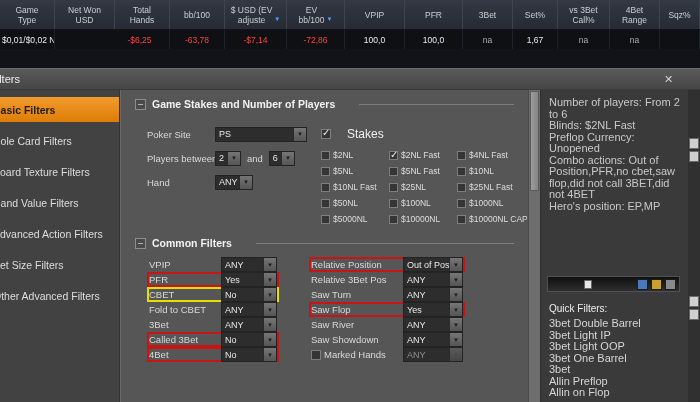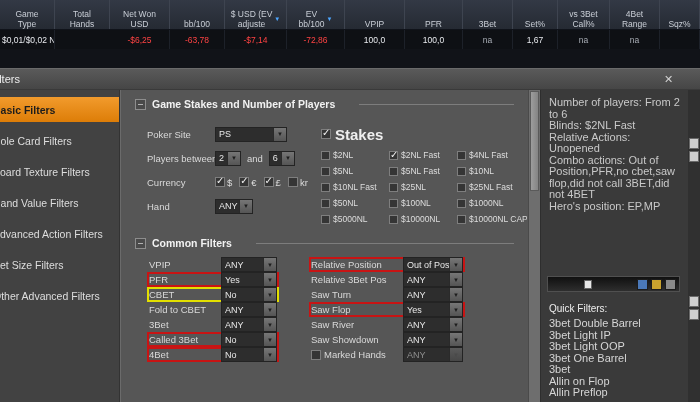--- a/index.html
+++ b/index.html
@@ -1,21 +1,21 @@
 <!DOCTYPE html>
 <html><head>
 <meta charset="utf-8">
 <style>
 *{box-sizing:border-box;margin:0;padding:0}
 html,body{width:700px;height:402px;overflow:hidden;background:#111318;font-family:"Liberation Sans",sans-serif;}
 
 
 .stats{position:absolute;top:0;left:0;width:700px}
 .thead{display:flex;height:30px;background:linear-gradient(#333945,#252a33);border-bottom:1px solid #10131a}
-.th{border-right:1px solid #3e4450;color:#c9ced6;font-size:8.5px;display:flex;align-items:flex-end;justify-content:center;text-align:center;line-height:10px;overflow:hidden}
+.th{border-right:1px solid #3e4450;color:#c9ced6;font-size:8.5px;display:flex;align-items:center;justify-content:center;text-align:center;line-height:10px;overflow:hidden}
 .th-label{white-space:pre-line}
 .sorticon{color:#4da6ff;font-size:6px;margin-left:2px;align-self:flex-end;margin-bottom:5px}
 .trow{display:flex;height:19px;background:#0e1014}
 .td{border-right:1px solid #1d2129;color:#e8eaee;font-size:8.5px;display:flex;align-items:center;justify-content:center;overflow:hidden;white-space:nowrap}
 .td.left{justify-content:flex-start;padding-left:2px}
 .td.neg{color:#ff4343}
 .td.na{color:#a9aeb6}
 
 
 .dialog{position:absolute;left:-12px;top:68px;width:716px;height:334px;background:#4f4f4f;border-top:1px solid #6a6a6a}
@@ -47,21 +47,21 @@
 .dd.disabled .val{color:#8f8f8f}
 .dd.disabled .arr{color:#4a4a4a;background:linear-gradient(#5a5a5a,#474747)}
 
 .cb{width:10px;height:10px;background:#353535;border:1px solid #7e7e7e;position:relative;display:inline-block;flex:none}
 .cb.checked::after{content:"✓";position:absolute;left:0;top:-3px;font-size:10px;color:#f2f2f2}
 .curpair{display:inline-flex;align-items:center;margin-right:7px}
 .cur-label{font-size:9.5px;color:#ddd;margin-left:2px}
 
 .s1-right{padding-top:2px}
 .stakes-head{display:flex;align-items:center;height:12px;margin-bottom:7px}
-.stakes-title{font-size:15px;font-weight:bold;color:#efefef;margin-left:4px}
+.stakes-title{font-size:12px;font-weight:normal;color:#efefef;margin-left:16px}
 .stakes-grid{display:grid;grid-template-columns:68px 68px 70px;grid-auto-rows:16px}
 .stake-item{display:inline-flex;align-items:center;overflow:hidden}
 .stake-item .cb{width:9px;height:9px}
 .stake-label{font-size:8.5px;color:#ddd;margin-left:3px;white-space:nowrap}
 
 .s2{display:flex;padding-left:12px}
 .s2-left{width:162px;flex:none}
 .f-row{display:flex;align-items:center;height:15px;border:2px solid transparent;margin-bottom:0;width:132px}
 .s2-right .f-row{width:156px}
 .f-row.red{border-color:#c81414}
@@ -96,27 +96,27 @@
 </style>
 </head>
 <body>
 
 <div class="stats">
   <div class="thead">
       <div class="th" style="width: 55px;">
         <span class="th-label">Game
 Type</span>
       </div>
+      <div class="th" style="width: 60px;">
+        <span class="th-label">Net Won
+USD</span>
+      </div>
       <div class="th" style="width: 55px;">
         <span class="th-label">Total
 Hands</span>
-      </div>
-      <div class="th" style="width: 60px;">
-        <span class="th-label">Net Won
-USD</span>
       </div>
       <div class="th" style="width: 55px;">
         <span class="th-label">bb/100</span>
       </div>
       <div class="th" style="width: 62px;">
         <span class="th-label">$ USD (EV
 adjuste</span>
         <span class="sorticon">▼</span>
       </div>
       <div class="th" style="width: 58px;">
@@ -185,59 +185,38 @@
     <div class="sect">
       <span class="collapse">–</span>
       <span class="sect-title">Game Stakes and Number of Players</span>
       <span class="sect-line"></span>
     </div>
 
     <div class="s1">
       <div class="s1-left">
         <div class="form-row">
           <span class="form-label">Poker Site</span>
-          <span class="dd" style="width:72px">
+          <span class="dd" style="width:92px">
             <span class="val">PS</span>
             <span class="arr">▼</span>
           </span>
         </div>
         <div class="form-row">
           <span class="form-label">Players between</span>
           <span class="dd" style="width:26px">
             <span class="val">2</span>
             <span class="arr">▼</span>
           </span>
           <span class="andlbl">and</span>
           <span class="dd" style="width:26px">
             <span class="val">6</span>
             <span class="arr">▼</span>
           </span>
         </div>
         <div class="form-row">
-          <span class="form-label">Currency</span>
-          <span style="display:inline-flex;align-items:center">
-              <span class="curpair">
-                <span class="cb checked"></span>
-                <span class="cur-label">$</span>
-              </span>
-              <span class="curpair">
-                <span class="cb checked"></span>
-                <span class="cur-label">€</span>
-              </span>
-              <span class="curpair">
-                <span class="cb checked"></span>
-                <span class="cur-label">£</span>
-              </span>
-              <span class="curpair">
-                <span class="cb"></span>
-                <span class="cur-label">kr</span>
-              </span>
-            </span>
-        </div>
-        <div class="form-row">
           <span class="form-label">Hand</span>
           <span class="dd" style="width:38px">
             <span class="val">ANY</span>
             <span class="arr">▼</span>
           </span>
         </div>
       </div>
 
       <div class="s1-right">
         <div class="stakes-head">
@@ -424,41 +403,41 @@
 
   <div class="main-sb">
     <div class="thumb"></div>
   </div>
 
   <div class="rpanel">
     <div class="applied">
       <div>
           <div class="rline">Number of players: From 2 to 6</div>
           <div class="rline">Blinds: $2NL Fast</div>
-          <div class="rline">Relative Actions: Unopened</div>
+          <div class="rline">Preflop Currency: Unopened</div>
           <div class="rline">Combo actions: Out of Position,PFR,no cbet,saw flop,did not call 3BET,did not 4BET</div>
           <div class="rline">Hero's position: EP,MP</div>
         </div>
     </div>
     <div class="rtoolbar">
       <span class="slider-handle"></span>
       <span class="ticon save"></span>
       <span class="ticon load"></span>
       <span class="ticon clear"></span>
     </div>
     <div class="quick">
       <div class="rtitle">Quick Filters:</div>
       <div>
           <div class="qitem">3bet Double Barrel</div>
           <div class="qitem">3bet Light IP</div>
           <div class="qitem">3bet Light OOP</div>
           <div class="qitem">3bet One Barrel</div>
           <div class="qitem">3bet</div>
+          <div class="qitem">Allin Preflop</div>
           <div class="qitem">Allin on Flop</div>
-          <div class="qitem">Allin Preflop</div>
         </div>
     </div>
   </div>
 
   <div class="rstrip">
     <span class="mini-thumb t1"></span>
     <span class="mini-thumb t2"></span>
     <span class="mini-thumb t3"></span>
     <span class="mini-thumb t4"></span>
   </div>

